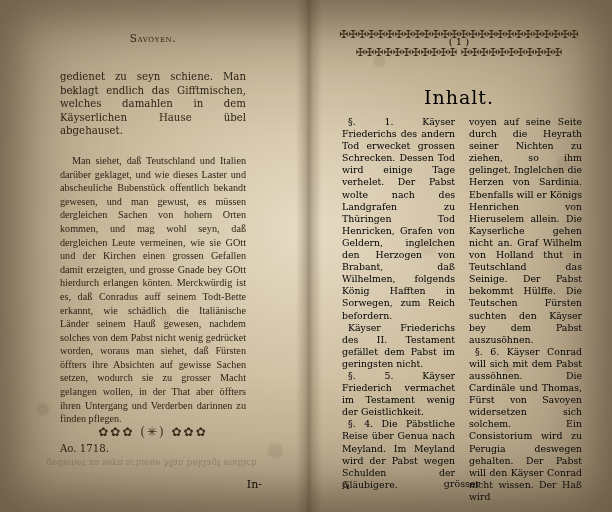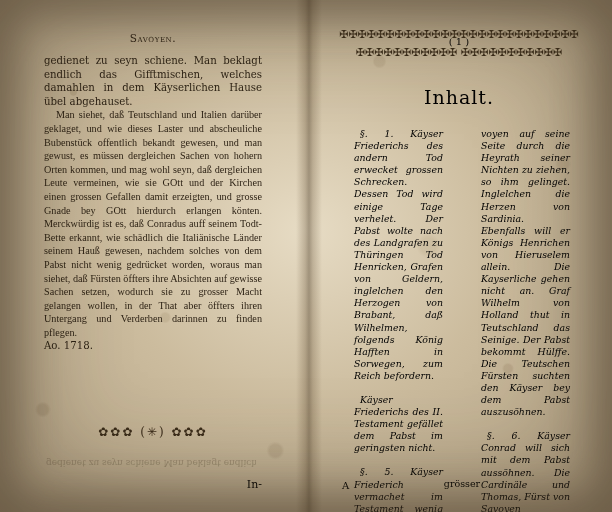--- a/index.html
+++ b/index.html
@@ -93,21 +93,21 @@
   }
   .l-body {
     top: 54px;
     left: 44px;
     width: 218px;
     font-size: 10.2px;
     line-height: 13.6px;
     text-align: justify;
     hyphens: none;
   }
-  .l-body p { margin: 0; }
+  .l-body p { margin: 16px; }
   .l-body .indent { text-indent: 12px; font-family: Liberation Serif, serif; }
   .l-sign {
     margin-top: 0px;
     text-align: right;
   }
   .l-orn {
     position: absolute;
     top: 425px;
     left: 0;
     width: 306px;
@@ -176,21 +176,21 @@
     width: 240px;
     display: flex;
     gap: 14px;
   }
   .r-col {
     width: 113px;
     font-size: 9.4px;
     line-height: 12.1px;
     text-align: justify;
   }
-  .r-col p { margin: 12px; font-style: italic; }
+  .r-col p { margin: 0; }
   .r-col .sec { text-indent: 6px; }
   .r-sig {
     position: absolute;
     top: 480px;
     left: 36px;
     font-size: 10px;
   }
   .r-catch {
     position: absolute;
     top: 478px;

